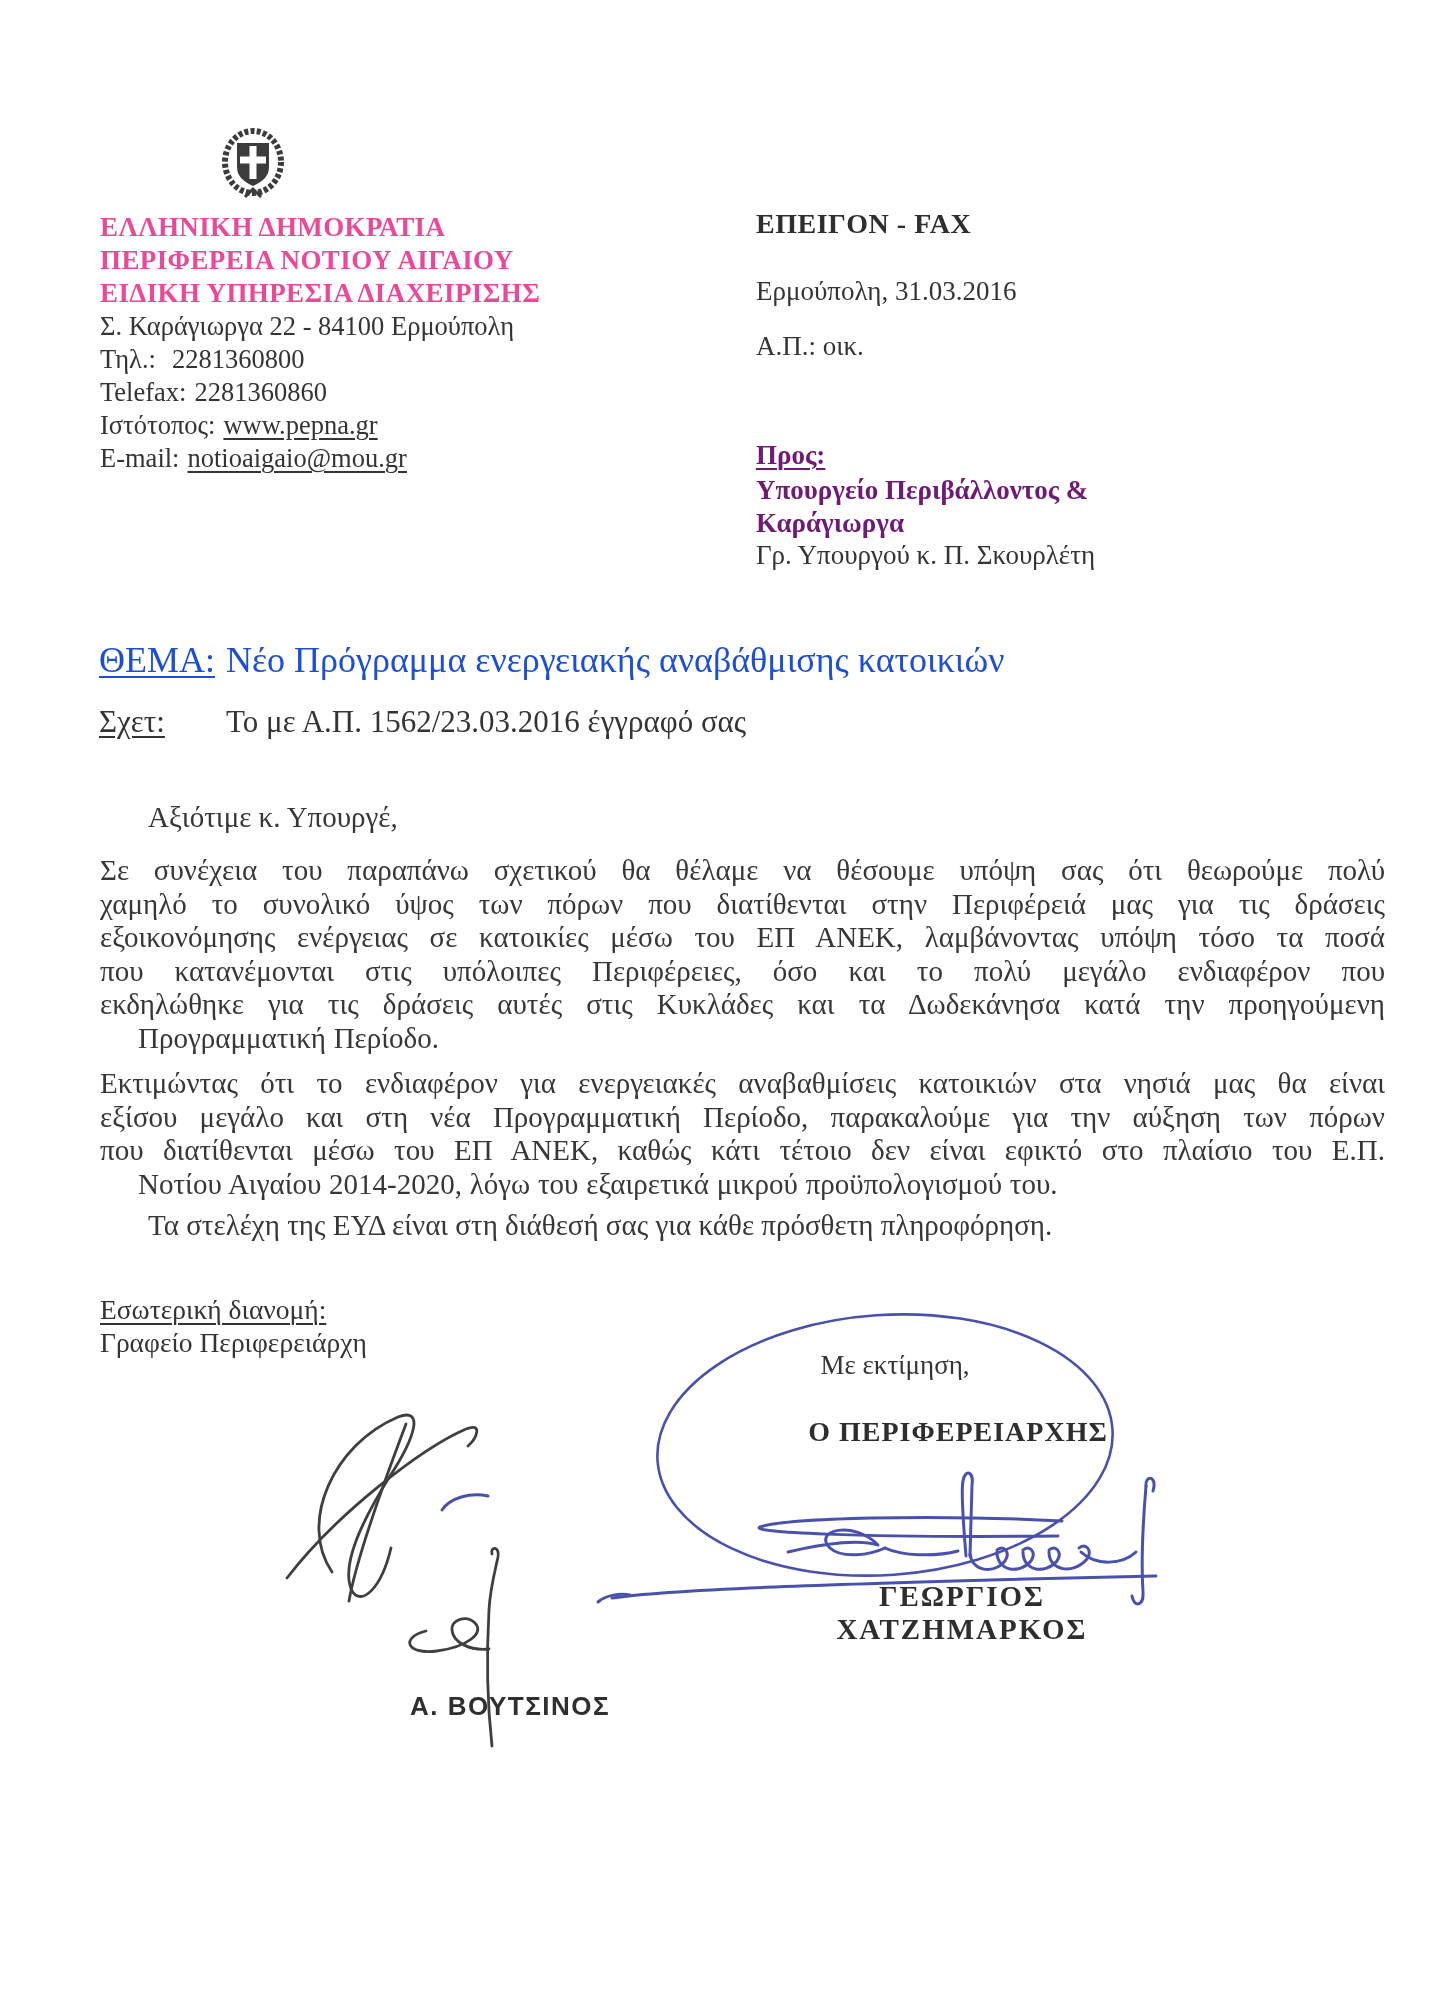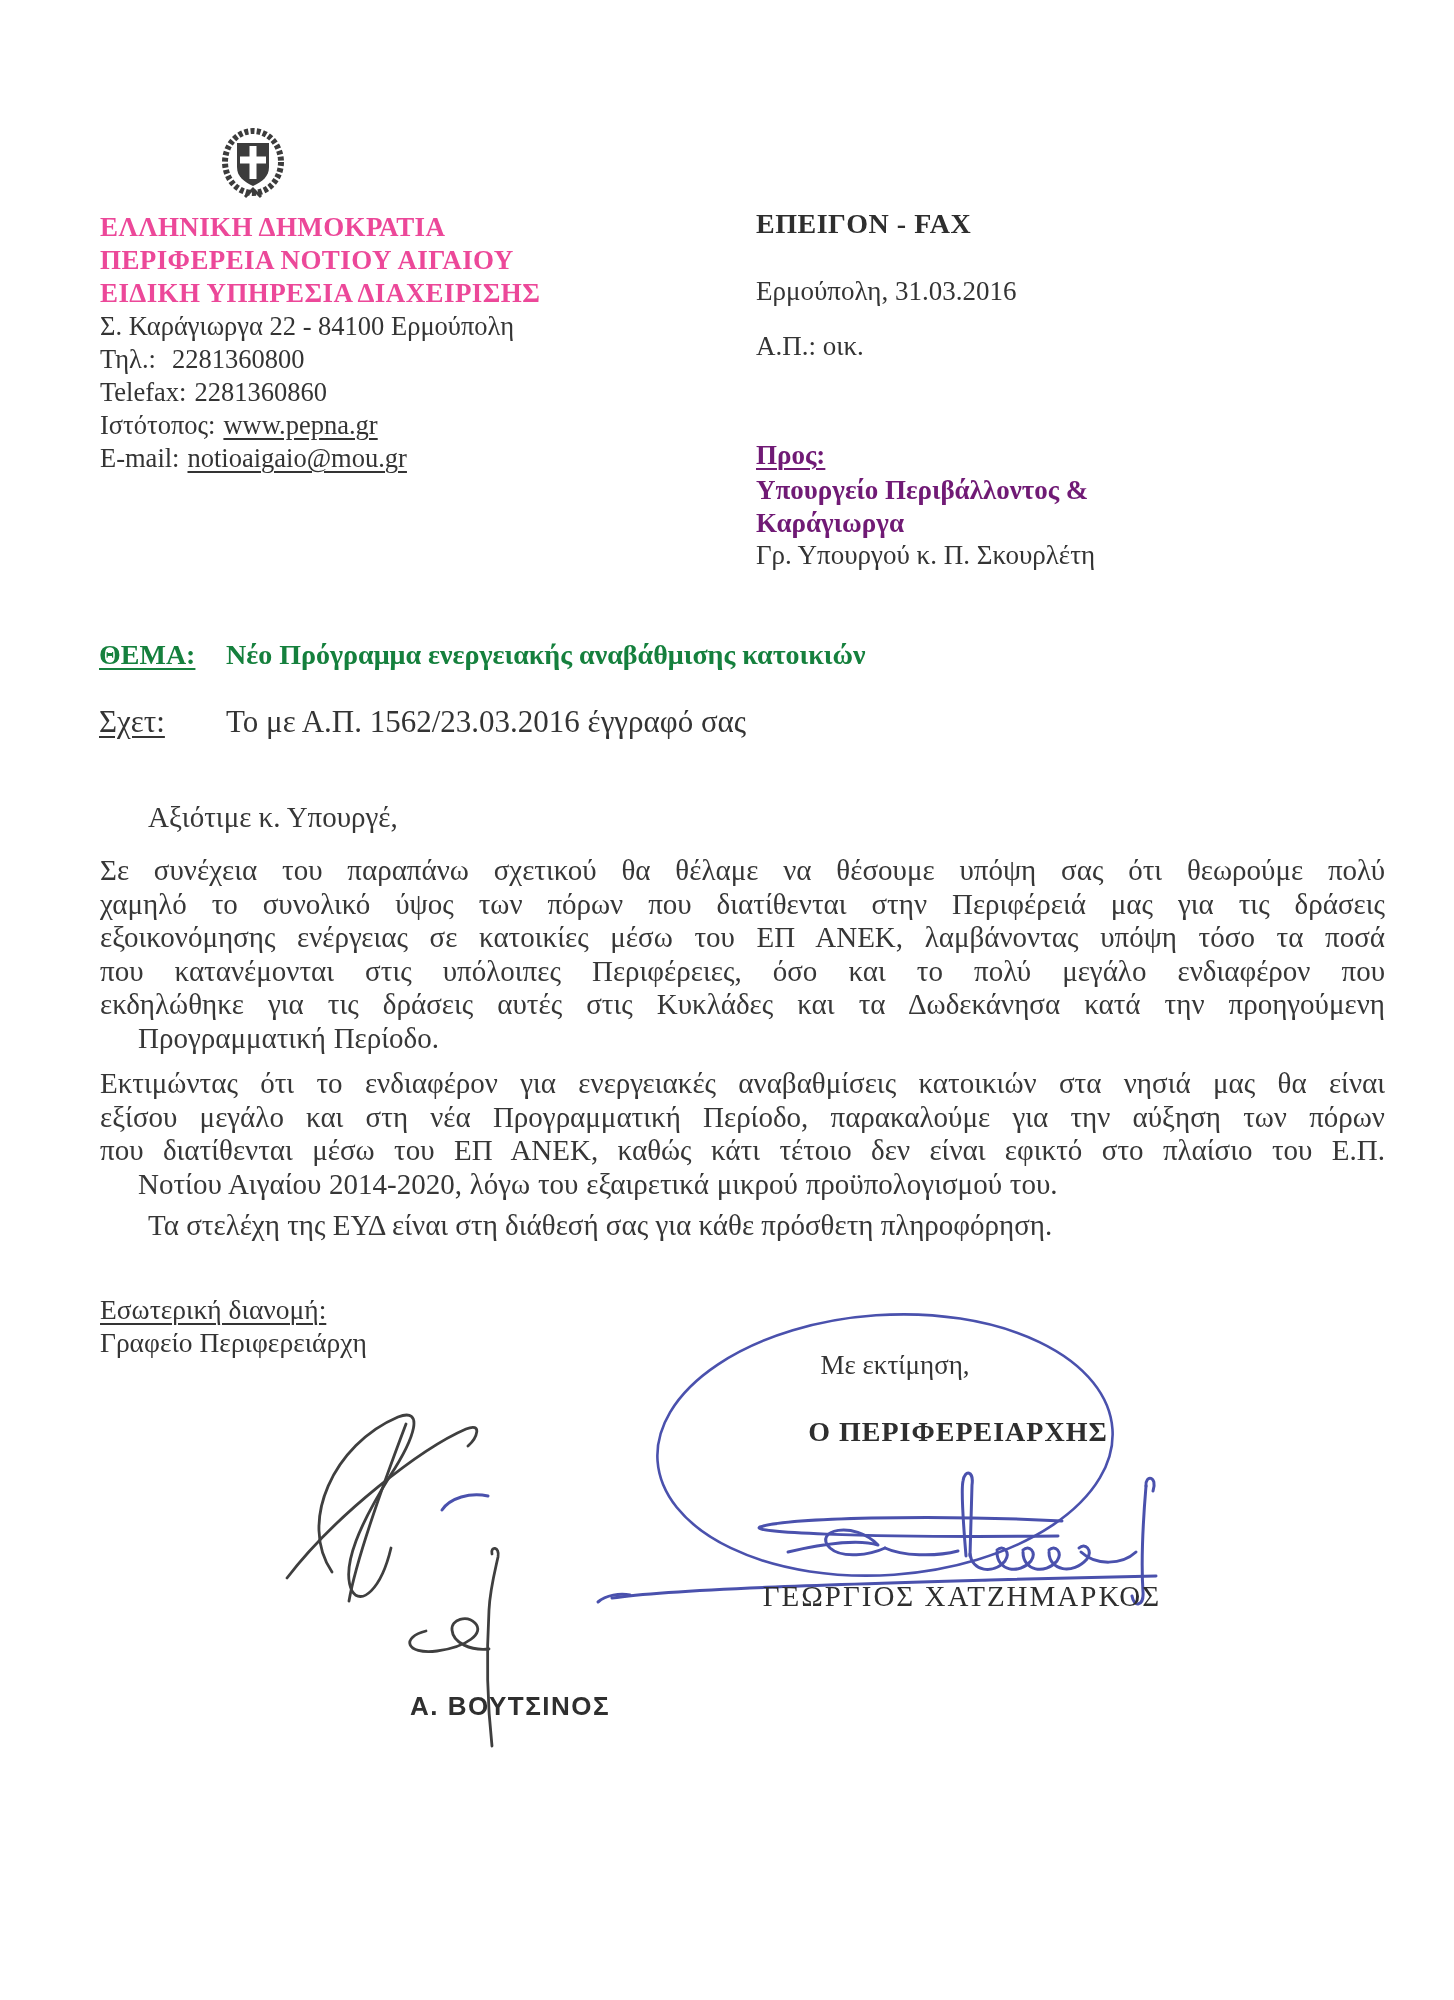--- a/index.html
+++ b/index.html
@@ -20,32 +20,32 @@
   .sline{font-size:26.5px;}
   .sline .lbl{margin-right:8px;}
   .sline .sp{margin-right:16px;}
   
   .rcol{left:756px;font-size:27px;}
   .urgency{font-size:28px;font-weight:700;letter-spacing:.5px;color:#2e2e2e;}
   .tobold{font-weight:700;color:#701a75;}
   
   .srow{left:99px;display:flex;align-items:baseline;}
   .srow .label{flex:0 0 127px;}
-  .subject-label,.subject-text{font-size:28px;font-weight:700;color:#15803d;}
+  .subject-label,.subject-text{font-size:36px;font-weight:400;color:#1d4ed8;}
   .ref-label,.ref-text{font-size:31px;}
   
   .bodytxt{left:100px;width:1285px;font-size:29px;color:#373737;}
   .jl{line-height:33.5px;text-align:justify;text-align-last:justify;word-spacing:.5px;}
   .jl-end{text-align-last:left;margin-left:38px;}
   .single{line-height:33.5px;margin-left:48px;}
   .internal{left:100px;font-size:27.5px;}
   
   .closing{left:775px;top:1350px;width:240px;text-align:center;font-size:27px;}
   .signer-title{left:808px;top:1416px;width:300px;text-align:center;font-size:28px;font-weight:700;letter-spacing:1px;color:#2e2e2e;}
-  .signer-name{left:762px;top:1580px;width:400px;text-align:center;font-size:29px;font-weight:400;letter-spacing:2px;color:#2e2e2e;}
+  .signer-name{left:762px;top:1580px;width:400px;text-align:center;font-size:29px;font-weight:700;letter-spacing:2px;color:#2e2e2e;}
   .countersigner{left:410px;top:1691px;font-family:"Liberation Sans","DejaVu Sans",sans-serif;font-size:26px;font-weight:700;letter-spacing:1.5px;color:#2f2f2f;}
   svg{position:absolute;overflow:visible;}
   .bluestroke{fill:none;stroke:#4a51ad;stroke-width:3;stroke-linecap:round;stroke-linejoin:round;}
   .bluethin{fill:none;stroke:#4a51ad;stroke-width:2.6;stroke-linecap:round;}
   .darkstroke{fill:none;stroke:#3f3f3f;stroke-width:2.8;stroke-linecap:round;stroke-linejoin:round;}
 </style>
 </head>
 <body>
 
 <div class="page">

